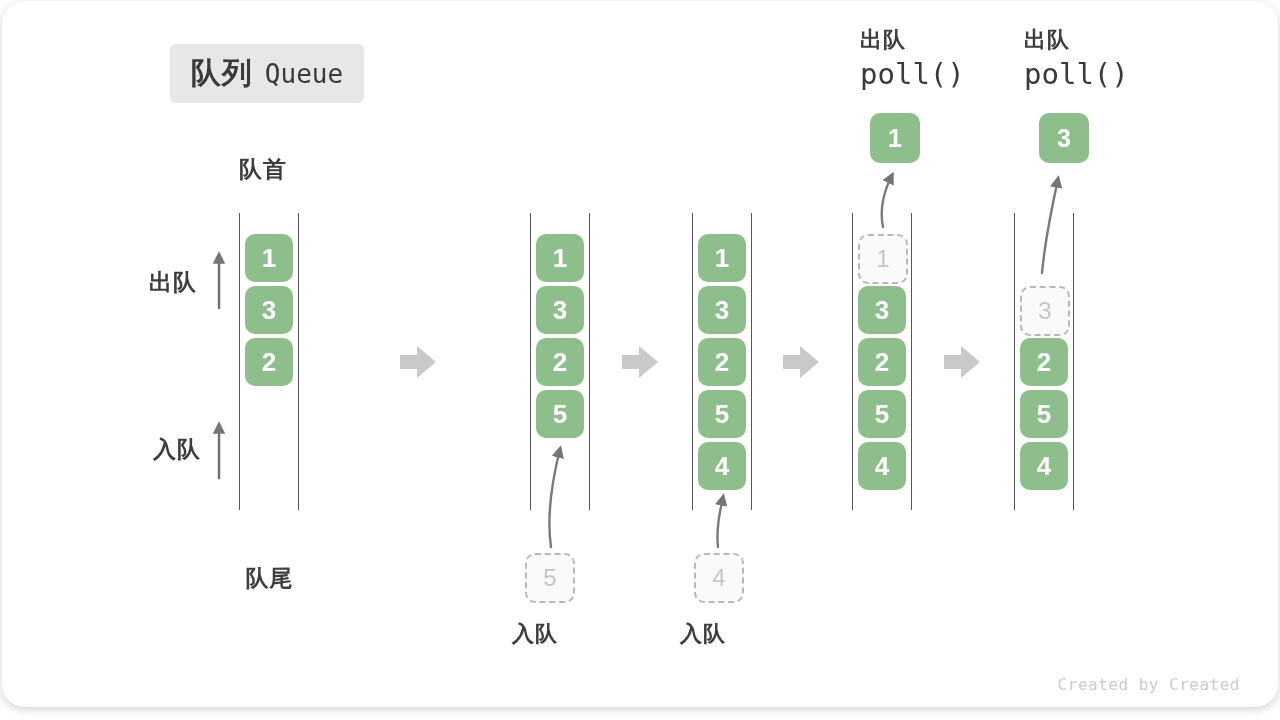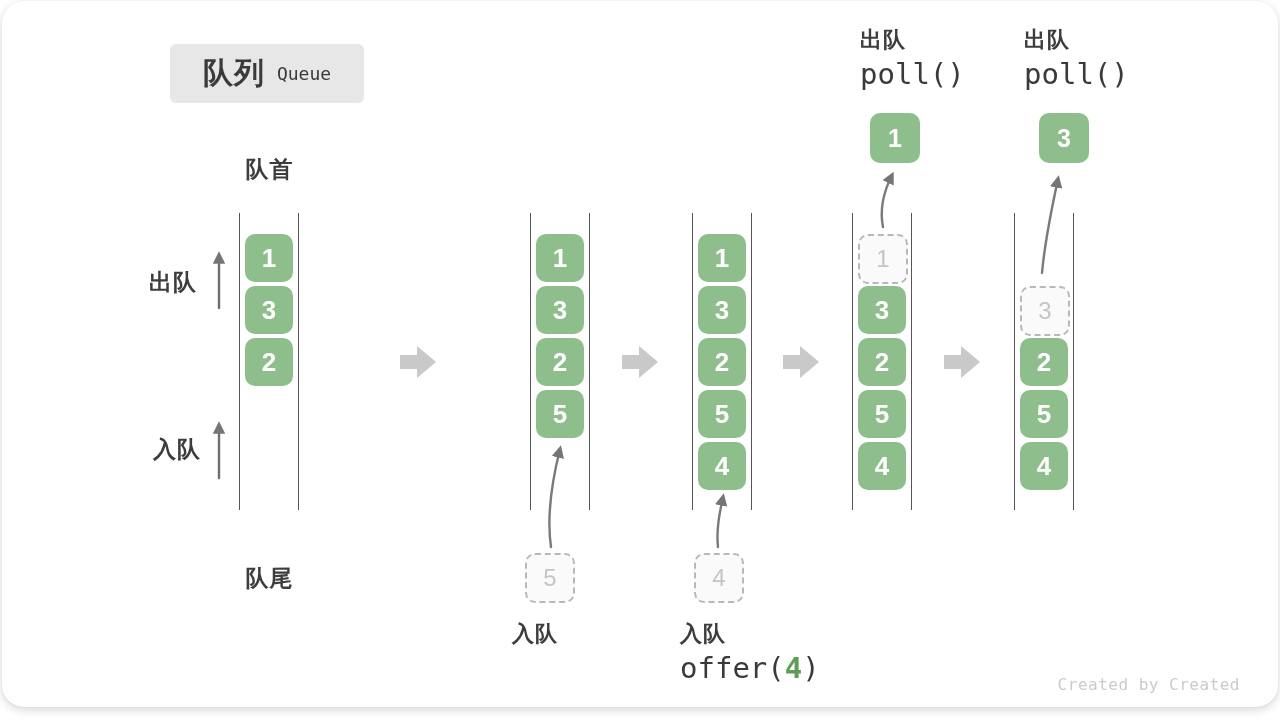--- a/index.html
+++ b/index.html
@@ -14,24 +14,24 @@
     box-shadow:0 3px 9px rgba(0,0,0,.16), 0 0 2px rgba(0,0,0,.06);
   }
   .abs{position:absolute;}
   
   .title-box{
     position:absolute;left:168px;top:43px;width:194px;height:59px;
     background:#e7e7e7;border-radius:6px;
     display:flex;align-items:center;justify-content:center;gap:12px;
   }
   .title-zh{font-size:30px;font-weight:700;color:#3a3a3a;letter-spacing:1px;}
-  .title-en{font-family:"DejaVu Sans Mono","Liberation Mono",monospace;font-size:18px;color:#3a3a3a;}
+  .title-en{font-family:"DejaVu Sans Mono","Liberation Mono",monospace;font-size:26px;color:#3a3a3a;}
   
   .zh-label{position:absolute;font-size:23px;font-weight:700;color:#3d3d3d;letter-spacing:1px;}
-  .lbl-front{left:237px;top:153px;width:61px;text-align:center;font-family:Liberation Mono, monospace;}
+  .lbl-front{left:237px;top:153px;width:61px;font-family:Liberation Mono, monospace;}
   .lbl-rear{left:237px;top:534px;width:61px;text-align:center;margin-top:28px;}
   .lbl-dequeue{left:147px;top:266px;}
   .lbl-enqueue{left:151px;top:433px;}
   
   .rail{
     position:absolute;top:212px;width:58px;height:297px;
     border-left:1.5px solid #565656;border-right:1.5px solid #565656;
   }
   
   .cell{
@@ -132,21 +132,20 @@
       <div class="cell" style="left: 1018px; top: 389px;">5</div>
       <div class="cell" style="left: 1018px; top: 441px;">4</div>
       <div class="cell out" style="left: 1037px; top: 112px;">3</div>
     </div>
 
   <div class="op" style="left:510px;top:620px;">
     <div class="op-zh">入队</div>
   </div>
   <div class="op" style="left:678px;top:620px;">
     <div class="op-zh">入队</div>
-    <div class="op-code"><span>offer(</span><span class="code-arg">4</span><span>)</span></div>
   </div>
   <div class="op" style="left:858px;top:26px;">
     <div class="op-zh">出队</div>
     <div class="op-code"><span>poll()</span></div>
   </div>
   <div class="op" style="left:1022px;top:26px;">
     <div class="op-zh">出队</div>
     <div class="op-code"><span>poll()</span></div>
   </div>
 

